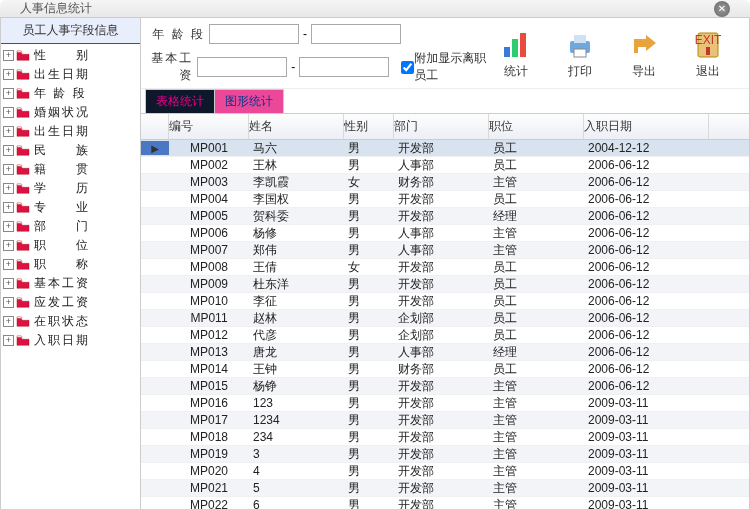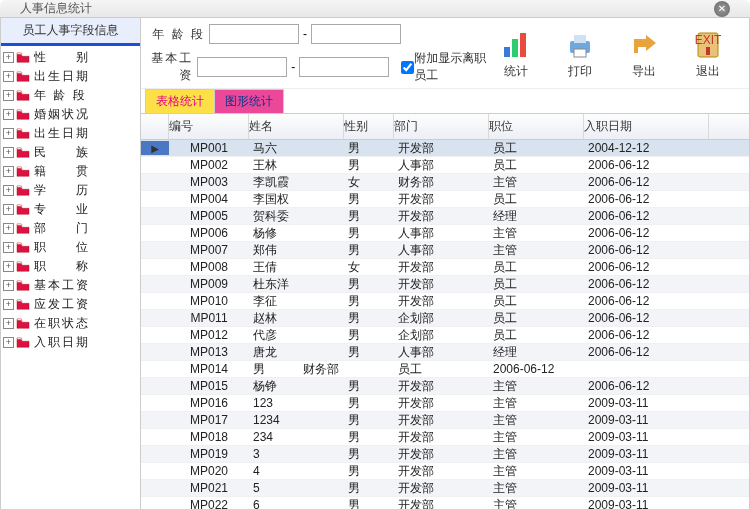--- a/index.html
+++ b/index.html
@@ -6,21 +6,21 @@
 body { background: #d4d4d4; width: 750px; height: 509px; overflow: hidden; }
 
 .window { width: 750px; height: 509px; background: #fff; display: flex; flex-direction: column; }
 .titlebar { height: 22px; background: linear-gradient(to bottom, #f5f5f5, #e8e8e8); display: flex; align-items: center; justify-content: space-between; padding: 0 20px; border-bottom: 1px solid #ccc; border-radius: 6px 6px 0 0; }
 .titlebar .title { color: #555; }
 .titlebar .close { width: 16px; height: 16px; background: radial-gradient(circle, #999, #666); border-radius: 50%; color: #fff; display: flex; align-items: center; justify-content: center; cursor: pointer; font-size: 10px; }
 
 .body { flex: 1; display: flex; background: #fff; border: 1px solid #ccc; border-top: none; }
 
 .sidebar { width: 140px; border-right: 1px solid #ccc; display: flex; flex-direction: column; }
-.sidebar-header { background: #e9eefc; padding: 4px 6px; border-bottom: 3px solid #1d4ed8; text-align: center; color: #333; }
+.sidebar-header { background: #e9eefc; padding: 4px 6px; border-bottom: 1px solid #1d4ed8; text-align: center; color: #333; }
 .tree { flex: 1; padding: 2px 0; overflow: hidden; }
 .tree-item { display: flex; align-items: center; padding: 1px 2px; cursor: pointer; }
 .tree-toggle { width: 11px; height: 11px; border: 1px solid #888; display: inline-flex; align-items: center; justify-content: center; font-size: 9px; line-height: 1; margin-right: 2px; color: #555; background: #fff; }
 .tree-toggle.blank { border: none; background: transparent; }
 .folder-icon { margin-right: 4px; display: inline-flex; }
 .folder-icon svg { width: 14px; height: 12px; }
 .tree-label { color: #222; letter-spacing: 2px; white-space: nowrap; }
 
 .main { flex: 1; display: flex; flex-direction: column; }
 
@@ -31,21 +31,21 @@
 .filter-row input[type=text] { width: 90px; height: 20px; border: 1px solid #aaa; padding: 0 2px; }
 .check-wrap { display: flex; align-items: center; margin-left: 8px; color: #333; }
 
 .toolbar { display: flex; gap: 18px; margin-left: auto; padding-right: 10px; }
 .tool-btn { display: flex; flex-direction: column; align-items: center; cursor: pointer; width: 46px; }
 .tool-btn .ic { width: 32px; height: 32px; display: flex; align-items: center; justify-content: center; }
 .tool-btn .lbl { margin-top: 2px; color: #333; }
 
 .tabs { display: flex; padding: 0 4px; }
 .tab { padding: 3px 10px; border: 1px solid #ccc; border-bottom: none; margin-right: -1px; cursor: pointer; background: #ec4899; color: #138; }
-.tab.active { background: #fde047; color: #e6008a; position: relative; z-index: 2; }
+.tab.active { background: #0f172a; color: #e6008a; position: relative; z-index: 2; }
 
 .tablewrap { flex: 1; border-top: 1px solid #ccc; display: flex; flex-direction: column; overflow: hidden; position: relative; }
 .theader { display: flex; background: linear-gradient(to bottom, #fdfdfd, #eceff5); border-bottom: 1px solid #ccc; }
 .th { padding: 4px 0; text-align: left; border-right: 1px solid #d9d9d9; color: #333; }
 .c0 { width: 28px; } .c1 { width: 80px; } .c2 { width: 95px; } .c3 { width: 50px; }
 .c4 { width: 95px; } .c5 { width: 95px; } .c6 { width: 125px; }
 
 .tbody { flex: 1; overflow-y: scroll; }
 .tr { display: flex; border-bottom: 1px solid #f0f0f0; height: 17px; align-items: center; }
 .tr:nth-child(odd) { background: #f3f4f8; }
@@ -433,20 +433,21 @@
               <div class="td c1">MP013</div>
               <div class="td c2">唐龙</div>
               <div class="td c3">男</div>
               <div class="td c4">人事部</div>
               <div class="td c5">经理</div>
               <div class="td c6">2006-06-12</div>
             </div>
             <div class="tr">
               <div class="td c0"></div>
               <div class="td c1">MP014</div>
+              <div class="td c2">王钟</div>
               <div class="td c3">男</div>
               <div class="td c4">财务部</div>
               <div class="td c5">员工</div>
               <div class="td c6">2006-06-12</div>
             </div>
             <div class="tr">
               <div class="td c0"></div>
               <div class="td c1">MP015</div>
               <div class="td c2">杨铮</div>
               <div class="td c3">男</div>

